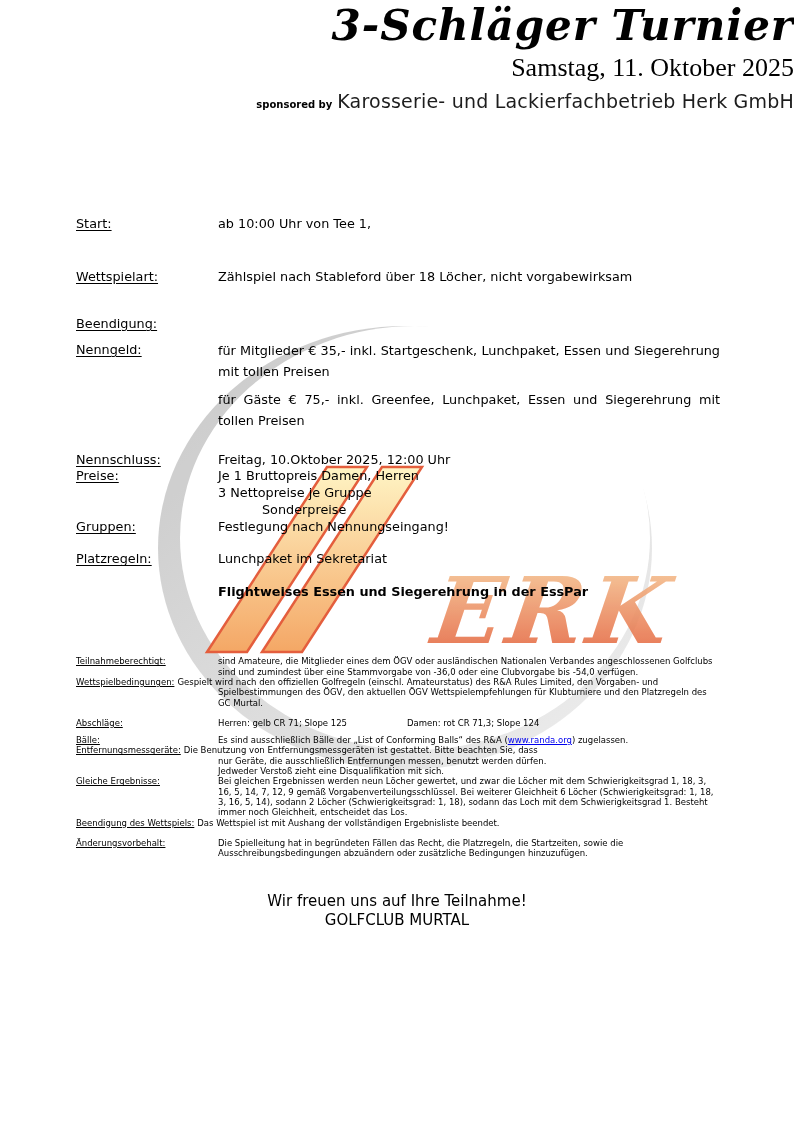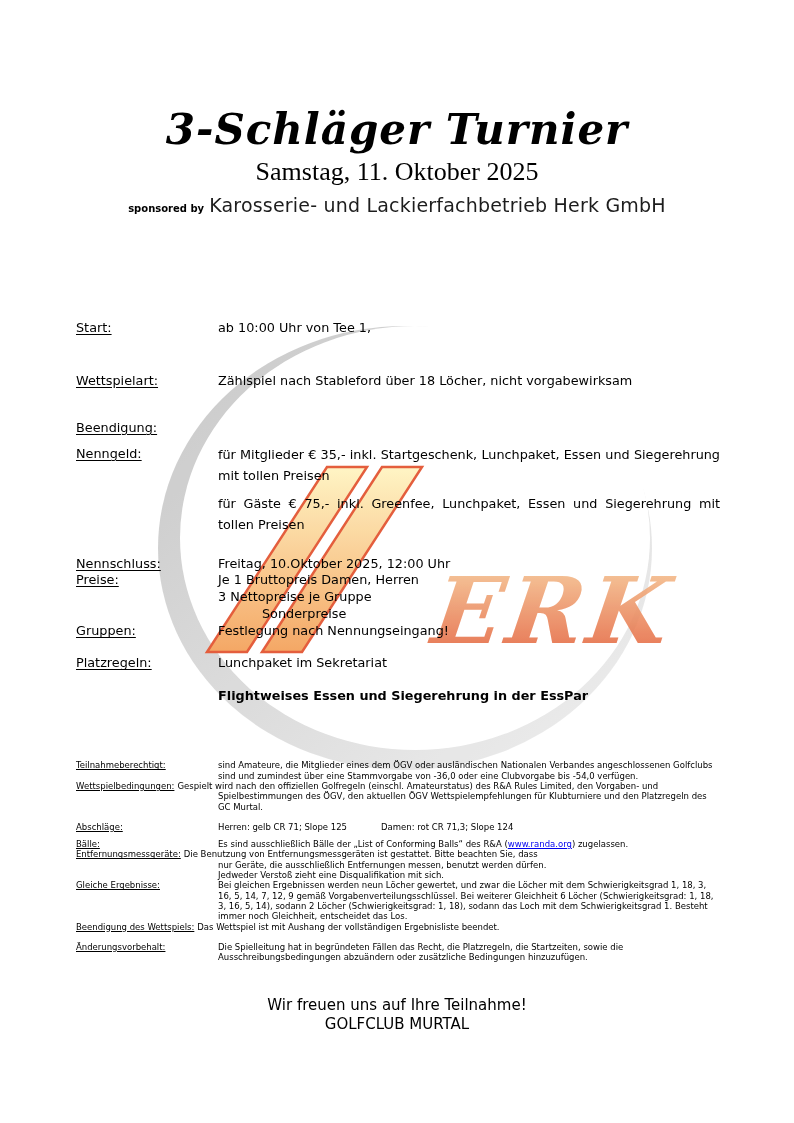--- a/index.html
+++ b/index.html
@@ -12,21 +12,21 @@
     font-family:"DejaVu Sans",sans-serif;
     color:#000;
   }
   .watermark{
     position:absolute;left:0;top:0;width:794px;height:1123px;
     z-index:0;pointer-events:none;
   }
   .content{position:relative;z-index:1;}
 
   
-  header{padding-top:104px;text-align:center;}
+  header{text-align:right;}
   h1.title{
     margin:0;
     font-family:"DejaVu Serif",serif;
     font-style:italic;
     font-weight:600;
     font-size:42px;line-height:52px;
     letter-spacing:1px;
   }
   .date{
     font-family:"Liberation Serif",serif;
@@ -53,21 +53,21 @@
 
   
   .fineprint{margin:56px 74px 0 76px;font-size:8.5px;line-height:10.3px;}
   .fprow{display:grid;grid-template-columns:142px 1fr;}
   .fp-label{text-decoration:underline;text-underline-offset:1px;}
   .fp-hang{padding-left:142px;text-indent:-142px;}
   .fp-hang .fp-label{text-indent:0;}
   .fp-inline{margin-left:3px;}
   .fp-cont{display:block;text-indent:0;}
   .fmb10{margin-bottom:10px;} .fmb7{margin-bottom:7px;} .fmb9{margin-bottom:9px;}
-  .abs-herren{display:inline-block;width:163px;}
+  .abs-herren{display:inline-block;width:189px;}
 
   
   footer{margin-top:34px;text-align:center;font-size:15px;line-height:19px;}
 </style>
 </head>
 <body>
 
 <div class="page">
 
   <svg class="watermark" viewBox="0 0 794 1123" aria-hidden="true">

